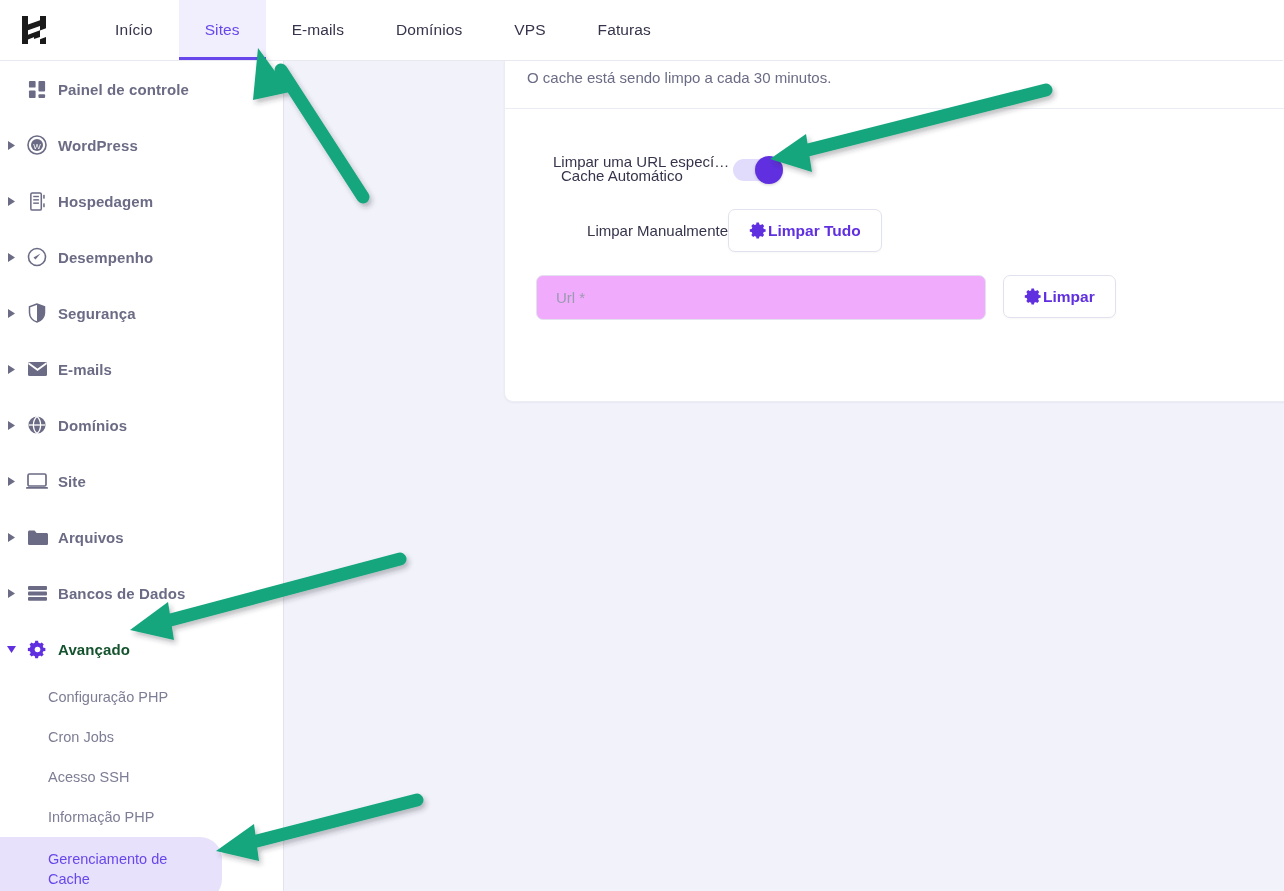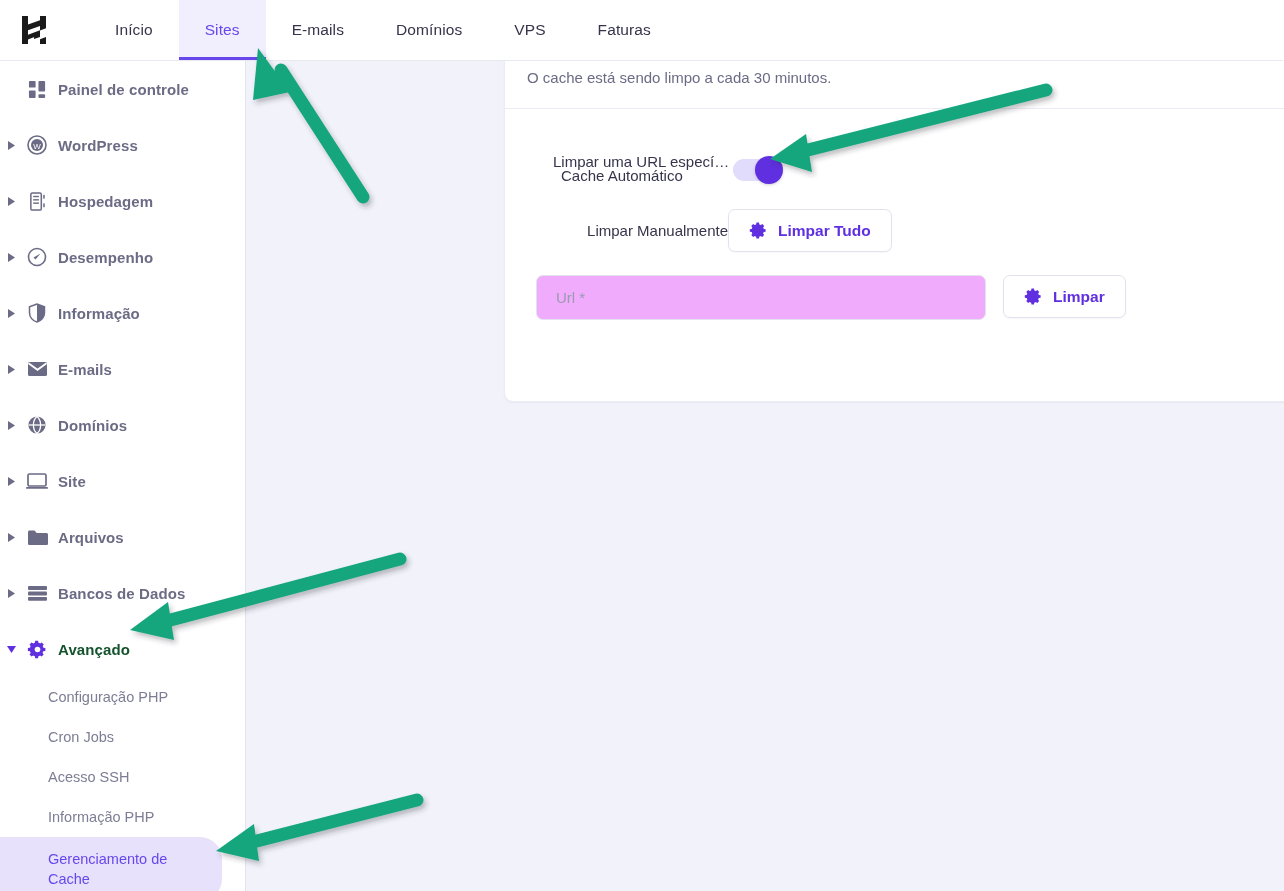--- a/index.html
+++ b/index.html
@@ -38,21 +38,21 @@
     color: #6747ec;
   }
   .nav-item.active::after {
     content: ""; position: absolute; left: 0; right: 0; bottom: 0;
     height: 3px; background: #6747ec;
   }
 
   
   .sidebar {
     position: absolute; left: 0; top: 61px;
-    width: 246px; height: 830px;
+    width: 284px; height: 830px;
     background: #ffffff;
     border-right: 1px solid #e3e3ee;
     overflow: hidden;
     z-index: 3;
   }
   .side-row {
     position: relative;
     display: flex; align-items: center;
     height: 56px;
     padding-left: 0;
@@ -137,21 +137,21 @@
     position: absolute; right: -2px; top: -3px;
     width: 28px; height: 28px; border-radius: 50%;
     background: #6030e0;
     box-shadow: 0 1px 3px rgba(0,0,0,.18);
   }
 
   .field-row-2 { left: 48px; top: 148px; }
   .field-row-2 .row-label { width: 175px; }
 
   .btn {
-    display: inline-flex; align-items: center; gap: 10px;
+    display: inline-flex; align-items: center; 
     height: 43px; padding: 0 20px;
     background: #ffffff;
     border: 1px solid #e2e2ee; border-radius: 7px;
     color: #6030e0; font-size: 15.5px; font-weight: 700;
     cursor: pointer;
     box-shadow: 0 1px 2px rgba(40,40,80,.04);
   }
   .gear { display: block; }
 
   .field-row-3 { left: 31px; top: 214px; align-items: stretch; gap: 17px; }
@@ -316,21 +316,21 @@
             <path d="M0 0l7 4.5L0 9z" fill="#6b6b85"></path>
           </svg>
         </div>
       <div class="side-icon">
         <svg width="18" height="20" viewBox="0 0 18 20">
             <path d="M9 1L1.5 3.8v6c0 4.3 3.1 8.1 7.5 9.2 4.4-1.1 7.5-4.9 7.5-9.2v-6z" fill="#6b6b85"></path>
             <path d="M9 1v18c-4.4-1.1-7.5-4.9-7.5-9.2v-6z" fill="#fff"></path>
             <path d="M9 1L1.5 3.8v6c0 4.3 3.1 8.1 7.5 9.2 4.4-1.1 7.5-4.9 7.5-9.2v-6z" fill="none" stroke="#6b6b85" stroke-width="1.5"></path>
           </svg>
       </div>
-      <div class="side-label">Informação</div>
+      <div class="side-label">Segurança</div>
     </div>
 
     <div class="side-row">
       <div class="caret">
           <svg width="7" height="9" viewBox="0 0 7 9">
             <path d="M0 0l7 4.5L0 9z" fill="#6b6b85"></path>
           </svg>
         </div>
       <div class="side-icon">
         <svg width="21" height="16" viewBox="0 0 21 16">

